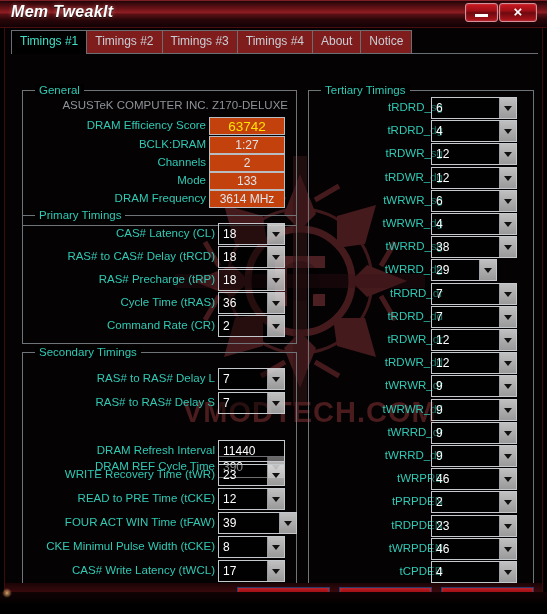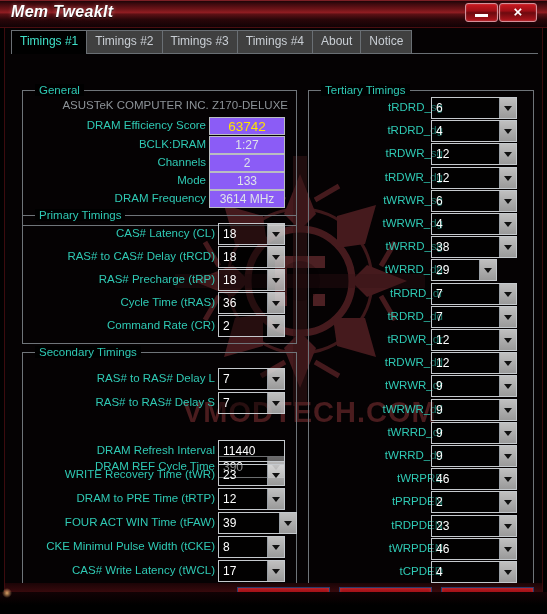--- a/index.html
+++ b/index.html
@@ -100,21 +100,21 @@
   }
   .tab {
     position: relative;
     float: left;
     height: 23px;
     padding: 3px 8px 0 8px;
     font-size: 12px;
     color: #c9ced4;
     border: 1px solid #6a6f74;
     border-bottom: none;
-    background: #404040;
+    background: #7f1d1d;
     margin-right: -1px;
     cursor: pointer;
     font-family: "Liberation Sans", sans-serif;
   }
   .tab.active {
     color: #3fe0c8;
     background: #000;
     height: 24px;
     z-index: 3;
   }
@@ -159,21 +159,21 @@
     white-space: nowrap;
     text-align: left;
     font-family: "Liberation Sans", sans-serif;
   }
 
   
   .vbox {
     position: absolute;
     width: 76px; height: 18px;
     border: 1px solid #b9bdc1;
-    background: #8b5cf6;
+    background: #c2410c;
     color: #dfe4ea;
     font-size: 12px;
     text-align: center;
     line-height: 17px;
     font-family: "Liberation Sans", sans-serif;
   }
   .vbox.score { color: #ffe400; font-size: 13.5px; font-weight: normal; }
 
   
   .combo {
@@ -418,21 +418,21 @@
         <div class="plain" style="left:195px; top:-2px; width:67px;">11440</div>
       </div>
       <div class="row" style="top:113px;">
         <div class="lbl" style="right:81px;">WRITE Recovery Time (tWR)</div>
         <div class="combo" style="left:195px; top:-2px; width:67px;">
           <span class="val">23</span>
           <span class="arrow"></span>
         </div>
       </div>
       <div class="row" style="top:137px;">
-        <div class="lbl" style="right:81px;">DRAM to PRE Time (tRTP)</div>
+        <div class="lbl" style="right:81px;">READ to PRE Time (tCKE)</div>
         <div class="combo" style="left:195px; top:-2px; width:67px;">
           <span class="val">12</span>
           <span class="arrow"></span>
         </div>
       </div>
       <div class="row" style="top:161px;">
         <div class="lbl" style="right:81px;">FOUR ACT WIN Time (tFAW)</div>
         <div class="combo" style="left:195px; top:-2px; width:79px;">
           <span class="val">39</span>
           <span class="arrow"></span>

